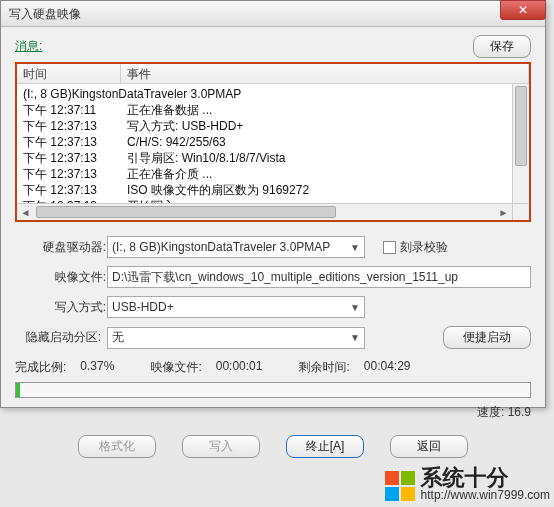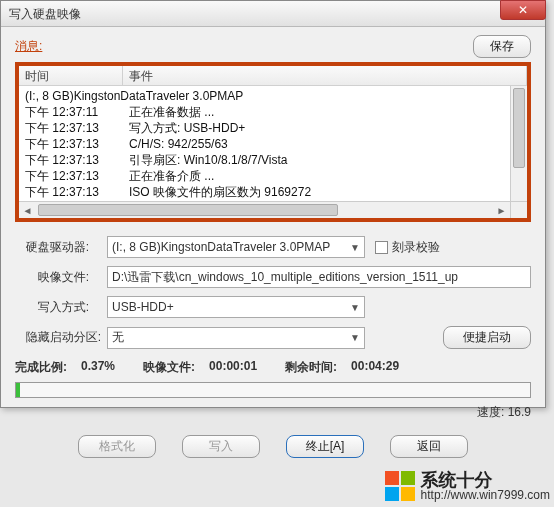--- a/index.html
+++ b/index.html
@@ -2,62 +2,62 @@
 <html><head>
 <meta charset="utf-8">
 <style>
 *{box-sizing:border-box;font-family:"Microsoft YaHei","SimSun",Arial,sans-serif;font-size:12px;}
 body{margin:0;background:#e8e8e8;width:554px;height:507px;position:relative;overflow:hidden;}
 .window{position:absolute;left:0;top:0;width:546px;height:408px;background:#f0f0f0;border:1px solid #888;box-shadow:2px 2px 6px rgba(0,0,0,0.25);}
 .titlebar{height:26px;background:linear-gradient(#f9f9f9,#e1e1e1);border-bottom:1px solid #b9b9b9;position:relative;padding-left:8px;line-height:26px;color:#333;}
 .close-btn{position:absolute;right:-1px;top:-1px;width:46px;height:20px;background:#c94f4f;background:linear-gradient(#e57373,#c0392b);border:1px solid #a33;border-radius:0 0 3px 3px;display:flex;align-items:center;justify-content:center;color:#fff;font-size:12px;cursor:pointer;}
 .client{padding:8px 14px 10px 14px;}
 .msg-row{display:flex;align-items:center;justify-content:space-between;margin-bottom:4px;}
-.msg-label{color:#c2410c;text-decoration:underline;}
+.msg-label{color:#15803d;text-decoration:underline;}
 .btn{background:linear-gradient(#fdfdfd,#e6e6e6);border:1px solid #9a9a9a;border-radius:8px;padding:2px 16px;min-height:22px;display:inline-flex;align-items:center;justify-content:center;color:#222;cursor:pointer;}
 .btn:disabled,.btn.disabled{color:#999;cursor:default;}
-.log-box{border:4px solid #c2410c;background:#fff;height:160px;overflow:hidden;position:relative;}
+.log-box{border:2px solid #c2410c;background:#fff;height:160px;overflow:hidden;position:relative;}
 .log-head{display:flex;border-bottom:1px solid #d0d0d0;background:linear-gradient(#fafafa,#ececec);height:20px;}
 .log-head .col{border-right:1px solid #d0d0d0;padding:2px 6px;color:#444;}
 .log-body{font-family:"SimSun",monospace;font-size:12px;padding:2px 0;}
 .log-row{display:flex;white-space:pre;padding:0 6px;line-height:16px;color:#111;}
 .col-time{width:104px;flex:0 0 104px;}
 .col-event{flex:1;}
 .scroll-v{position:absolute;right:0;top:20px;bottom:17px;width:17px;background:#f0f0f0;border-left:1px solid #ccc;}
 .scroll-v .thumb{position:absolute;left:2px;right:2px;top:2px;height:80px;background:#cfcfcf;border:1px solid #aaa;border-radius:2px;}
 .scroll-h{position:absolute;left:0;right:17px;bottom:0;height:17px;background:#f0f0f0;border-top:1px solid #ccc;display:flex;align-items:center;}
 .scroll-h .arrow{width:17px;height:17px;display:flex;align-items:center;justify-content:center;color:#666;font-size:10px;}
 .scroll-h .track{flex:1;position:relative;height:100%;}
 .scroll-h .thumb{position:absolute;top:2px;bottom:2px;left:2px;width:300px;background:#cfcfcf;border:1px solid #aaa;border-radius:2px;}
 .corner{position:absolute;right:0;bottom:0;width:17px;height:17px;background:#f0f0f0;border-left:1px solid #ccc;border-top:1px solid #ccc;}
 .form{margin-top:14px;}
 .form-row{display:flex;align-items:center;margin-bottom:8px;}
-.form-row .lbl{width:92px;text-align:right;padding-right:18px;color:#333;}
+.form-row .lbl{width:92px;text-align:right;padding-right:1px;color:#333;}
 .select,.text{flex:1;border:1px solid #aaa;background:#fff;height:22px;padding:2px 4px;color:#333;display:flex;align-items:center;justify-content:space-between;}
 .select{cursor:pointer;}
 .select .caret{color:#555;font-size:10px;margin-left:6px;}
 .text{overflow:hidden;white-space:nowrap;font-family:"SimSun",monospace;}
-.checkbox{display:flex;align-items:center;margin-left:10px;color:#333;}
+.checkbox{display:flex;align-items:center;margin-left:18px;color:#333;}
 .checkbox .box{width:13px;height:13px;border:1px solid #888;background:#fff;margin-right:4px;}
 .row-convenient{display:flex;align-items:center;margin-bottom:10px;}
 .row-convenient .lbl{width:92px;text-align:right;padding-right:6px;color:#333;}
 .row-convenient .spacer{flex:1;}
-.progress-row{display:flex;align-items:center;margin:6px 0 6px 0;gap:28px;color:#333;font-weight:bold;}
+.progress-row{display:flex;align-items:center;margin:6px 0 6px 0;gap:36px;color:#333;}
 .progress-row .group{display:flex;gap:14px;}
 .progress-bar{height:16px;border:1px solid #999;background:#f7f7f7;position:relative;margin-bottom:6px;}
 .progress-bar .fill{position:absolute;left:0;top:0;bottom:0;width:0.8%;background:#3bbf3b;}
 .speed-row{text-align:right;padding-right:0;color:#333;margin-bottom:10px;}
 .btn-row{display:flex;gap:26px;justify-content:center;padding:4px 0 0 0;}
 .btn-row .btn{min-width:78px;padding:2px 8px;}
 
 .watermark{position:absolute;right:4px;bottom:6px;display:flex;align-items:flex-end;gap:6px;}
 .wm-grid{display:grid;grid-template-columns:repeat(2,14px);grid-template-rows:repeat(2,14px);gap:2px;}
 .wm-grid div{width:14px;height:14px;}
 .wm-text{display:flex;flex-direction:column;align-items:flex-start;line-height:1;}
-.wm-text .cn{font-size:18px;font-weight:bold;color:#222;}
+.wm-text .cn{font-size:22px;font-weight:bold;color:#222;}
 .wm-text .url{font-size:12px;color:#333;}
 </style>
 </head>
 <body>
 
 <div class="window">
   <div class="titlebar">
     <span>写入硬盘映像</span>
     <div class="close-btn">
       <span>✕</span>

